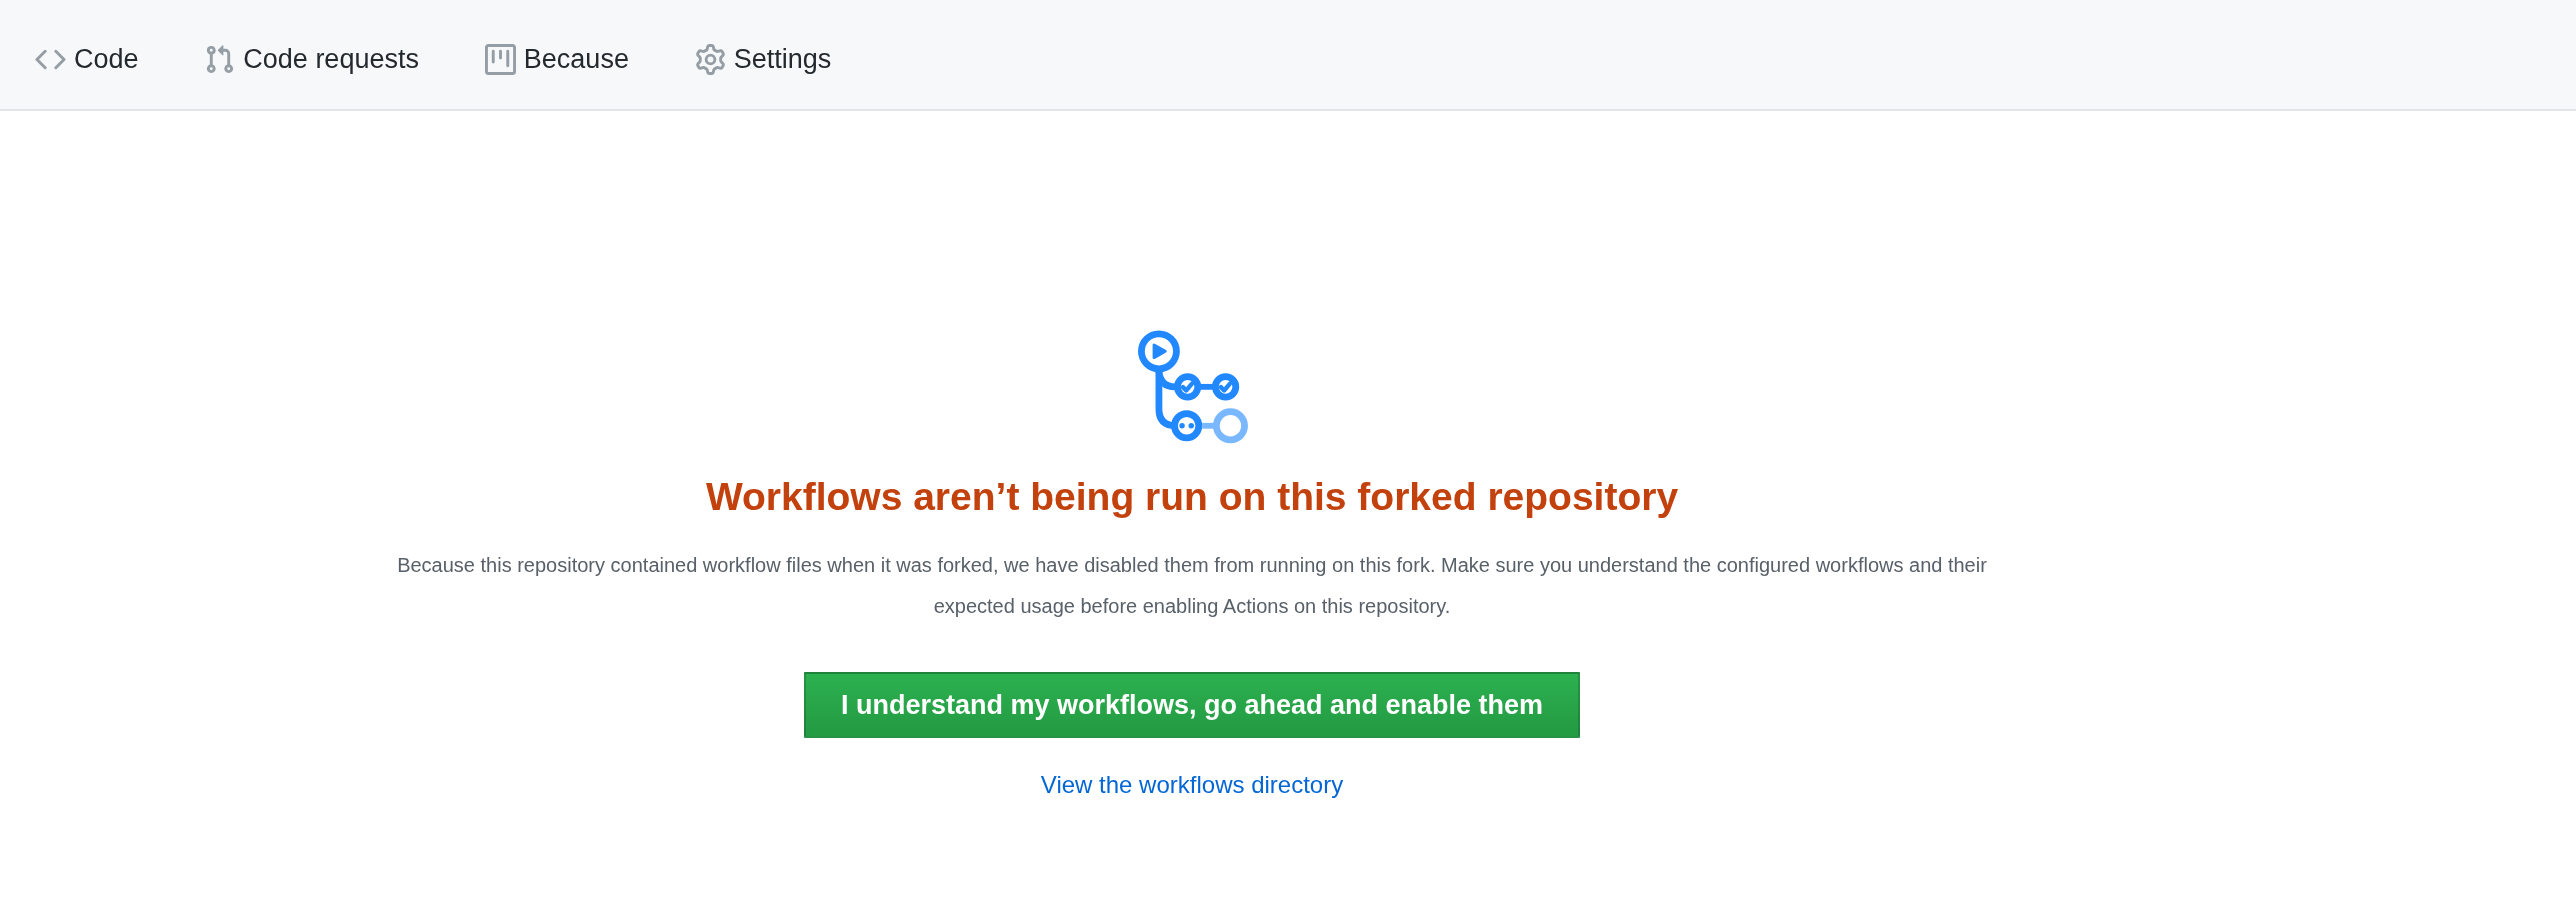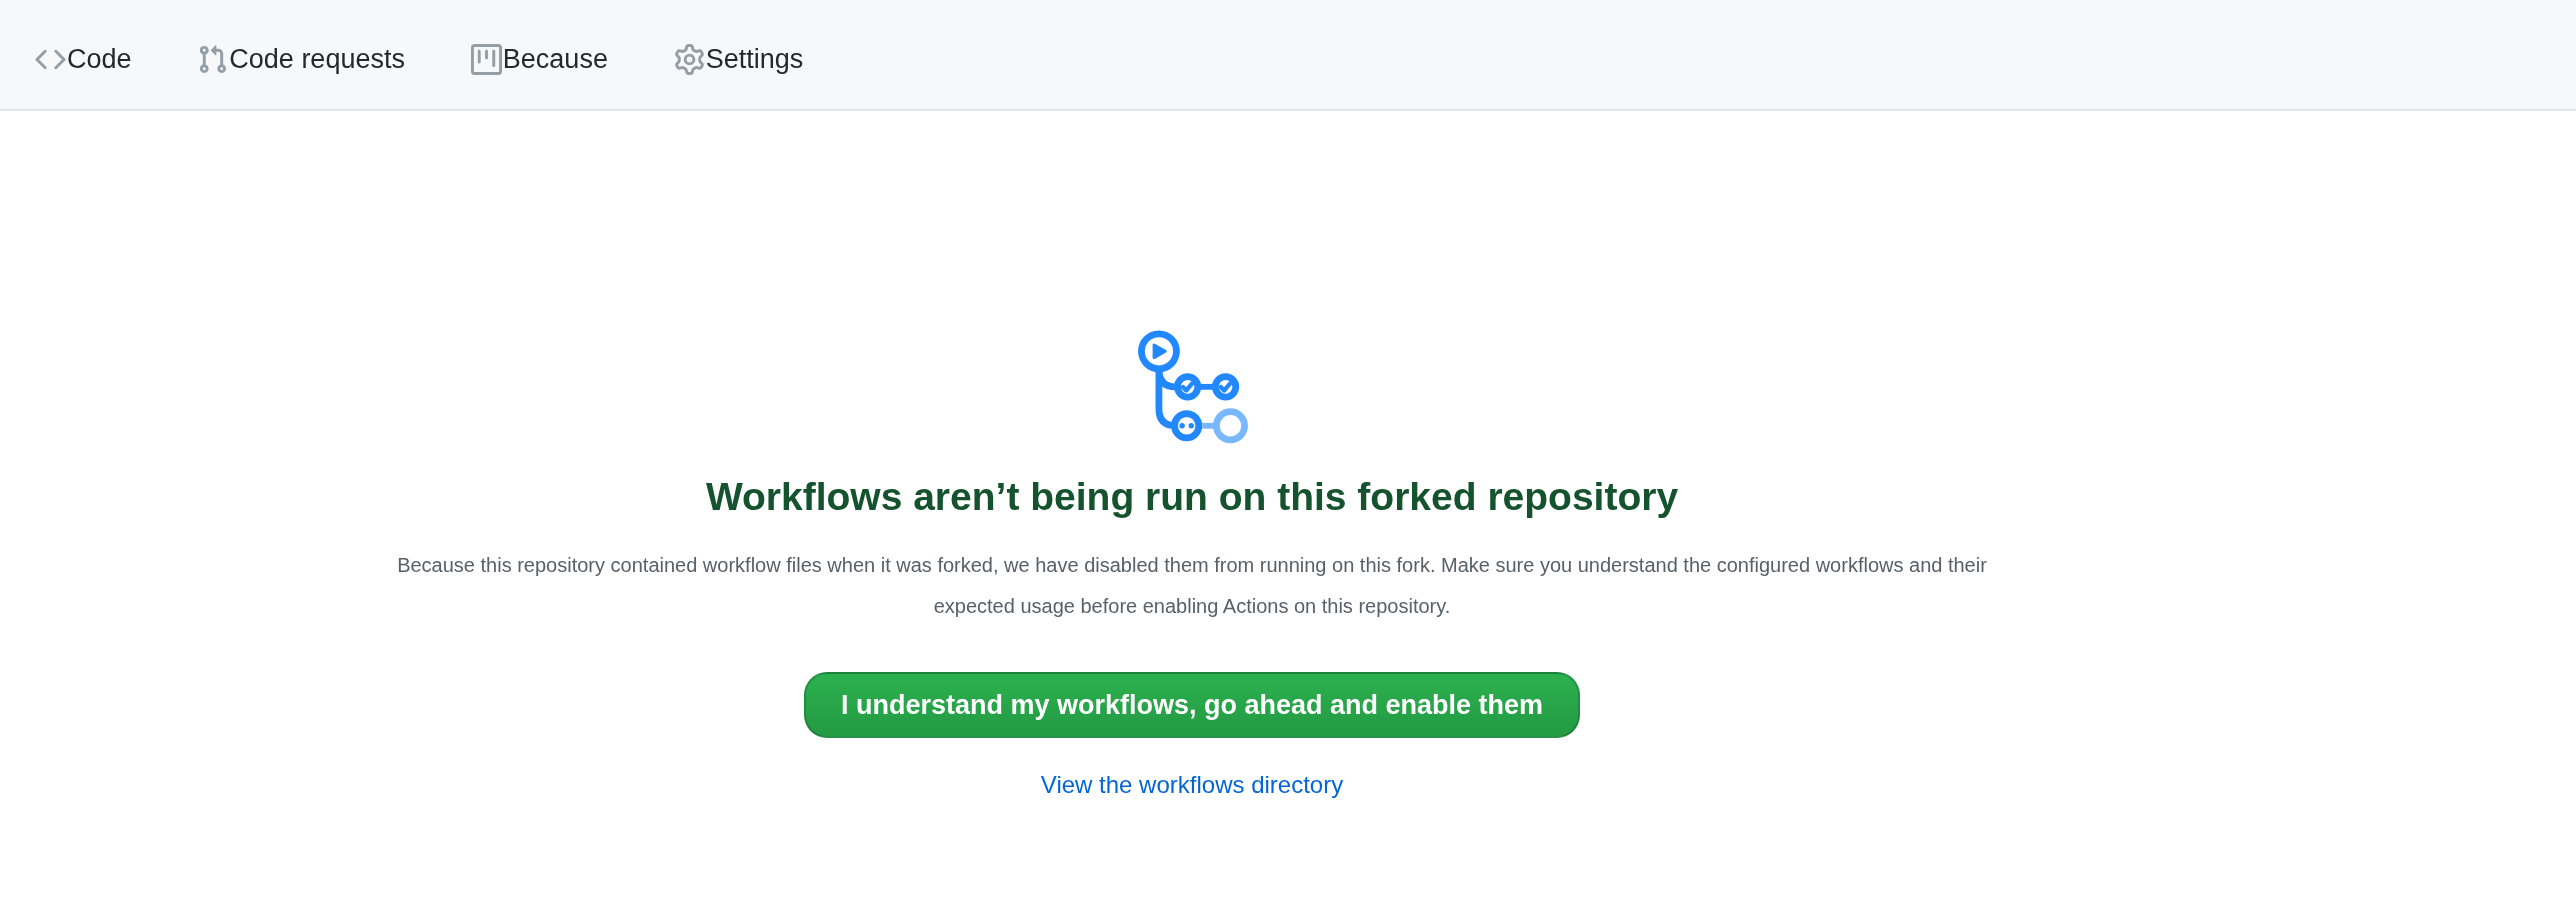--- a/index.html
+++ b/index.html
@@ -15,21 +15,21 @@
     width: 100%; height: 111px;
     background: #f6f8fa;
     border-bottom: 2px solid #e1e4e8;
     display: flex;
     align-items: stretch;
     padding-left: 3.9px;
   }
   .tab {
     display: flex;
     align-items: center;
-    gap: 1px;
+    gap: 8px;
     padding: 13.7px 31px 0 31px;
     margin-right: 3.9px;
     font-size: 27px;
     line-height: 1;
     color: #24292e;
     text-decoration: none;
     cursor: pointer;
     border-bottom: 4.9px solid transparent;
   }
   .tab .ticon { display: inline-flex; width: 31px; height: 31px; }
@@ -45,39 +45,39 @@
     margin-top: 216px;
     display: flex;
     justify-content: center;
   }
   .graph-icon-wrap svg { overflow: visible; }
   .empty-heading {
     margin-top: 37px;
     font-size: 39px;
     line-height: 47px;
     font-weight: 700;
-    color: #14532d;
+    color: #c2410c;
   }
   .empty-desc {
     margin: 25.4px auto 0 auto;
     max-width: 1642px;
     font-size: 20px;
     line-height: 41px;
     color: #586069;
   }
   .enable-btn {
     display: inline-block;
     margin-top: 45px;
     height: 66px;
     line-height: 63px;
     padding: 0 35px;
     background: #26a148;
     background-image: linear-gradient(-180deg, #2cb14f 0%, #249c44 90%);
     border: 2px solid rgba(27, 31, 35, 0.2);
-    border-radius: 23px;
+    border-radius: 1px;
     color: #ffffff;
     font-size: 27px;
     font-weight: 700;
     font-family: inherit;
     cursor: pointer;
   }
   .workflows-link {
     display: inline-block;
     margin-top: 33px;
     font-size: 24px;

